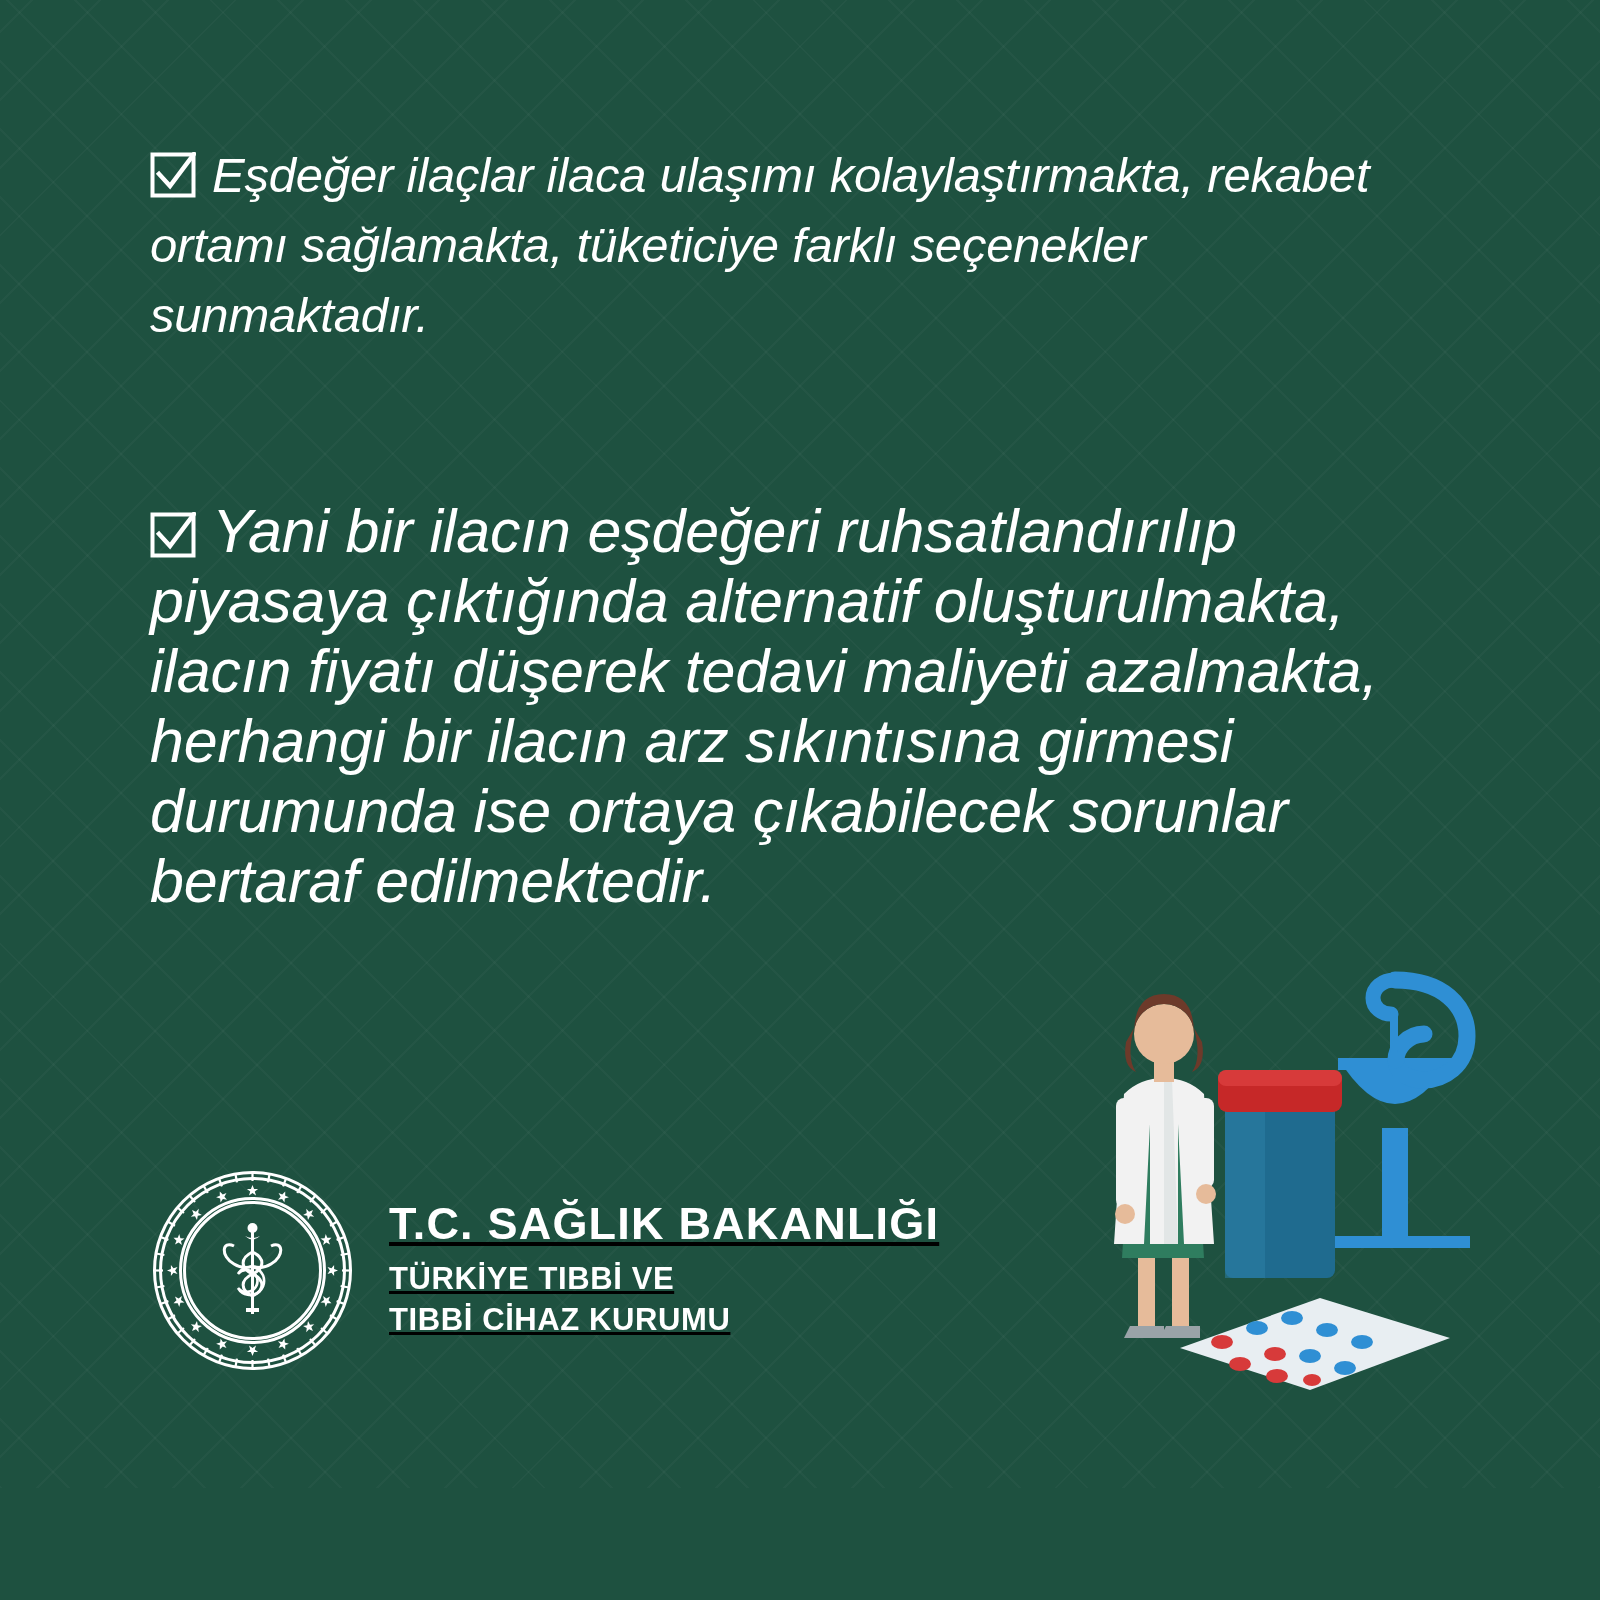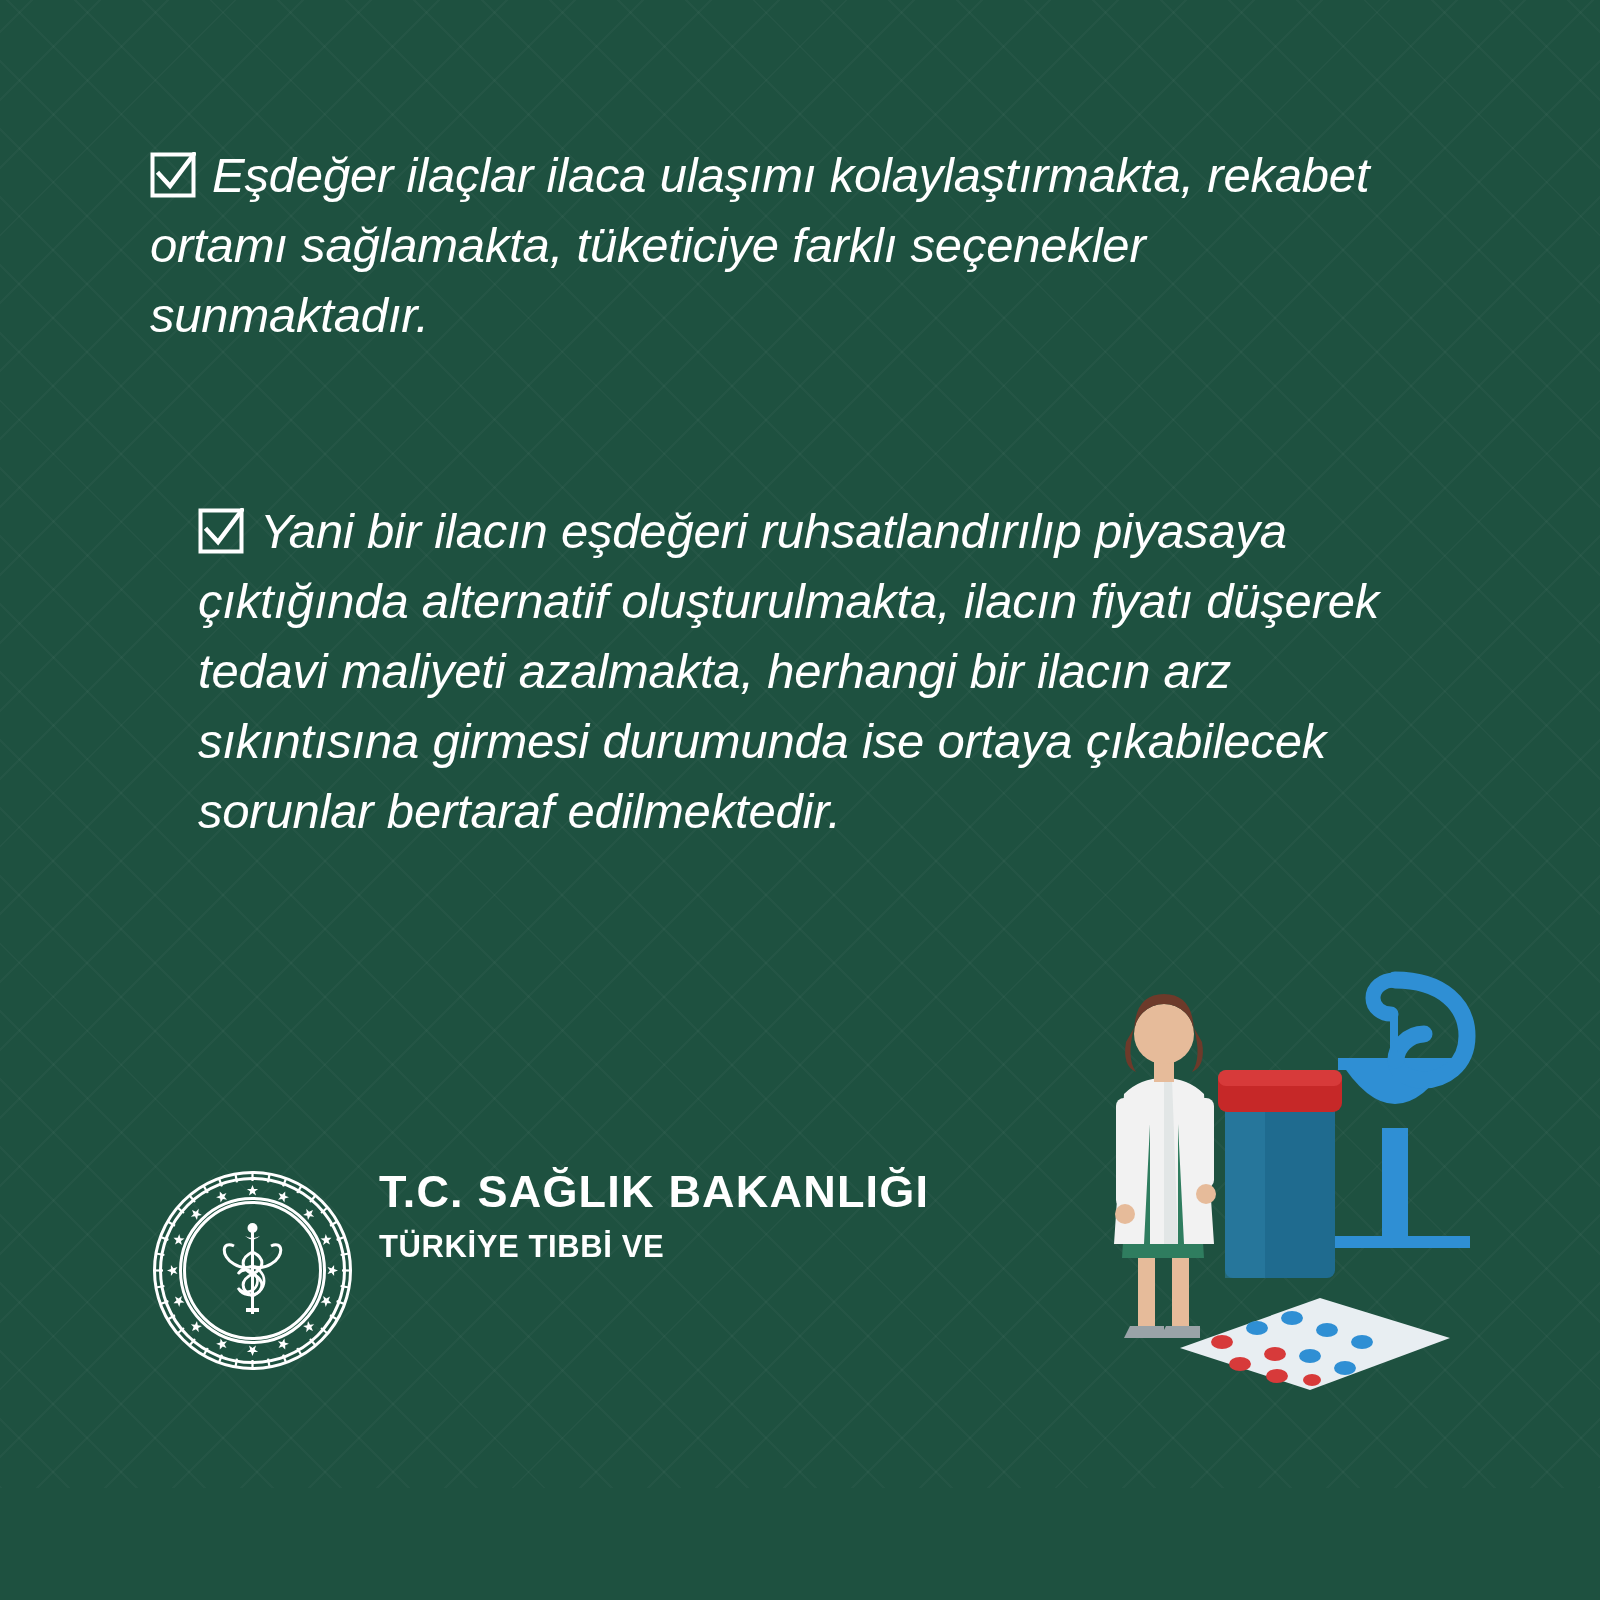--- a/index.html
+++ b/index.html
@@ -42,39 +42,40 @@
     position: absolute;
     left: 150px;
     width: 1230px;
     color: #ffffff;
     font-style: italic;
     font-weight: 400;
     letter-spacing: -0.2px;
   }
 
   .bullet-1 { top: 140px; font-size: 49px; line-height: 70px; }
-  .bullet-2 { top: 496px; font-size: 49px; line-height: 70px; margin-left: 48px; }
+  .bullet-2 { top: 496px; font-size: 61px; line-height: 70px; }
 
   .check-icon {
     display: inline-block;
     vertical-align: -6px;
     width: 46px;
     height: 46px;
     margin-right: 16px;
   }
   .check-icon svg { display: block; }
 
   
   #footer {
     position: absolute;
     left: 150px;
     top: 1168px;
     display: flex;
-    align-items: flex-start;
-    gap: 24px;
+    align-items: center;
+    gap: 34px;
+    text-decoration: underline;
   }
   #seal { width: 205px; height: 205px; flex: none; }
   #ministry-text { color: #ffffff; }
   #ministry-name {
     font-size: 45px;
     font-weight: bold;
     letter-spacing: 1.2px;
     line-height: 1.05;
     margin-bottom: 12px;
   }
@@ -241,20 +242,21 @@
           </g>
           <g fill="none" stroke="#ffffff" stroke-width="2.6">
             <path d="M88 120 a 14 14 0 1 0 0 -14 a 11 11 0 1 1 0 14 z"></path>
           </g>
         </svg>
       </div>
 
       <div id="ministry-text">
         <div id="ministry-name">T.C. SAĞLIK BAKANLIĞI</div>
         <div class="agency-line">TÜRKİYE TIBBİ VE</div>
+        <div class="agency-line">TIBBİ CİHAZ KURUMU</div>
       </div>
     </div>
 
     <div id="illustration">
       <svg viewBox="0 0 520 480" xmlns="http://www.w3.org/2000/svg">
 
         <g>
           <path d="M300 330 h150 v-12 h-150 z" fill="#2f8fd4"></path>
           <rect x="362" y="210" width="26" height="112" fill="#2f8fd4"></rect>
           <path d="M318 140 q57 92 114 0 z" fill="#2f8fd4"></path>

